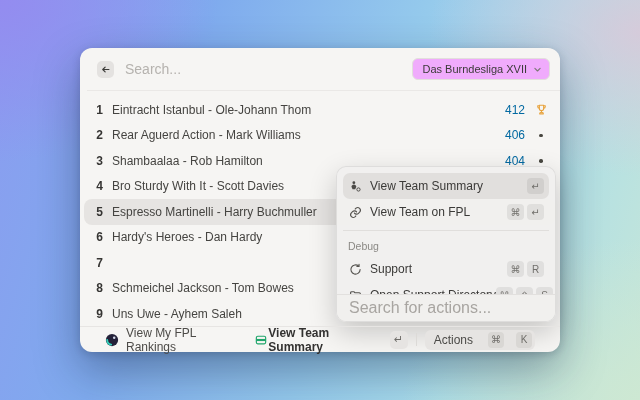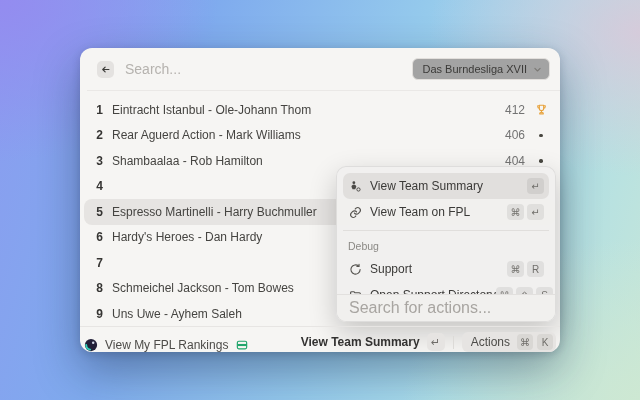--- a/index.html
+++ b/index.html
@@ -15,30 +15,30 @@
     box-shadow:0 18px 45px rgba(15,25,55,.38),0 2px 8px rgba(15,25,55,.18);}
   
   .hdr{display:flex;align-items:center;height:36px;padding:3px 10px;
     border-bottom:1px solid #eae8e6;margin-left:7px;}
   .backbtn{width:17px;height:17px;border-radius:5px;background:#e4e2e0;
     display:flex;align-items:center;justify-content:center;flex:0 0 auto;}
   .search{flex:1;border:0;outline:0;background:transparent;margin-left:9px;
     font-size:14px;color:#3c3b39;font-family:inherit;}
   .search::placeholder{color:#b5b2ae;}
   .dropdown{display:flex;align-items:center;gap:6px;height:20px;padding:0 7px 0 9px;
-    background:#a3a3a3;border:1px solid #e2dfdc;border-radius:6px;
+    background:#f0abfc;border:1px solid #e2dfdc;border-radius:6px;
     font-size:11px;color:#3b3a38;flex:0 0 auto;}
   
   .list{padding:6px 4px 0;}
   .row{display:flex;align-items:center;height:25.5px;padding:0 8px;border-radius:8px;}
   .row.sel{background:#e6e4e2;}
   .rank{width:11px;text-align:right;font-size:12px;font-weight:700;color:#363533;flex:0 0 auto;}
   .tname{margin-left:9px;font-size:12px;color:#454441;white-space:nowrap;text-align:center;}
   .sp{flex:1;}
-  .pts{font-size:12px;color:#737373;margin-right:9px;}
+  .pts{font-size:12px;color:#0369a1;margin-right:9px;}
   .acc{width:14px;display:flex;align-items:center;justify-content:center;flex:0 0 auto;}
   .dot{width:3.5px;height:3.5px;border-radius:50%;background:#47463f;}
   
   .menu{position:absolute;left:256px;top:118px;width:220px;height:156px;
     background:rgba(241,240,238,.97);border:1px solid rgba(0,0,0,.08);border-radius:10px;
     box-shadow:0 10px 28px rgba(0,0,0,.2);box-sizing:border-box;
     display:flex;flex-direction:column;overflow:hidden;}
   .menu-scroll{flex:1;overflow:hidden;padding:6px 6px 0;}
   .mitem{display:flex;align-items:center;height:26px;padding:0 5px;border-radius:7px;}
   .mitem.sel{background:#e1dfdd;}
@@ -49,29 +49,29 @@
     font-size:10px;color:#716f6b;display:flex;align-items:center;justify-content:center;}
   .mdivider{height:1px;background:#e0ded c;background:#e0dedc;margin:5px 0 4px;}
   .msection{font-size:10.5px;color:#8b8985;padding:5px 5px 4px;}
   .menu-search{border-top:1px solid #e2e0de;padding:0 10px;height:26px;flex:0 0 auto;
     display:flex;align-items:center;background:rgba(241,240,238,1);}
   .menu-search input{border:0;outline:0;background:transparent;width:100%;
     font-size:16px;color:#3c3b39;font-family:inherit;}
   .menu-search input::placeholder{color:#a8a5a1;}
   
   .ftr{position:absolute;left:0;right:0;bottom:0;height:26px;border-top:1px solid #e7e5e3;
-    display:flex;align-items:flex-end;padding:0 4px;box-sizing:border-box;}
+    display:flex;align-items:center;padding:0 25px;box-sizing:border-box;}
   .ftr-label{font-size:12px;color:#4d4b48;margin:0 7px;}
   .ftr-right{margin-left:auto;display:flex;align-items:center;}
   .primary{font-size:12px;font-weight:700;color:#333231;}
   .chip{height:18px;min-width:18px;border-radius:5px;background:#e6e4e2;
     display:flex;align-items:center;justify-content:center;
     font-size:11px;color:#6f6d69;box-sizing:border-box;}
   .vdiv{width:1px;height:13px;background:#dcdad7;margin:0 8px;}
-  .actions-group{display:flex;align-items:center;gap:4px;background:#e6e4e2;
+  .actions-group{display:flex;align-items:center;gap:12px;background:#e6e4e2;
     border-radius:6px;padding:2px 3px 2px 9px;}
   .actions-label{font-size:12px;color:#4c4b48;margin-right:3px;}
   .key2{width:16px;height:16px;border-radius:4px;background:#d9d7d4;
     font-size:10px;color:#6f6d69;display:flex;align-items:center;justify-content:center;}
   svg{display:block;}
 </style>
 </head>
 <body>
 
 <div class="stage">
@@ -125,20 +125,21 @@
         <span class="rank">3</span>
         <span class="tname">Shambaalaa - Rob Hamilton</span>
         <span class="sp"></span>
         <span class="pts">404</span>
         <span class="acc">
             <span class="dot"></span>
           </span>
       </div>
       <div class="row">
         <span class="rank">4</span>
+        <span class="tname">Bro Sturdy With It - Scott Davies</span>
       </div>
       <div class="row sel">
         <span class="rank">5</span>
         <span class="tname">Espresso Martinelli - Harry Buchmuller</span>
       </div>
       <div class="row">
         <span class="rank">6</span>
         <span class="tname">Hardy's Heroes - Dan Hardy</span>
       </div>
       <div class="row">

